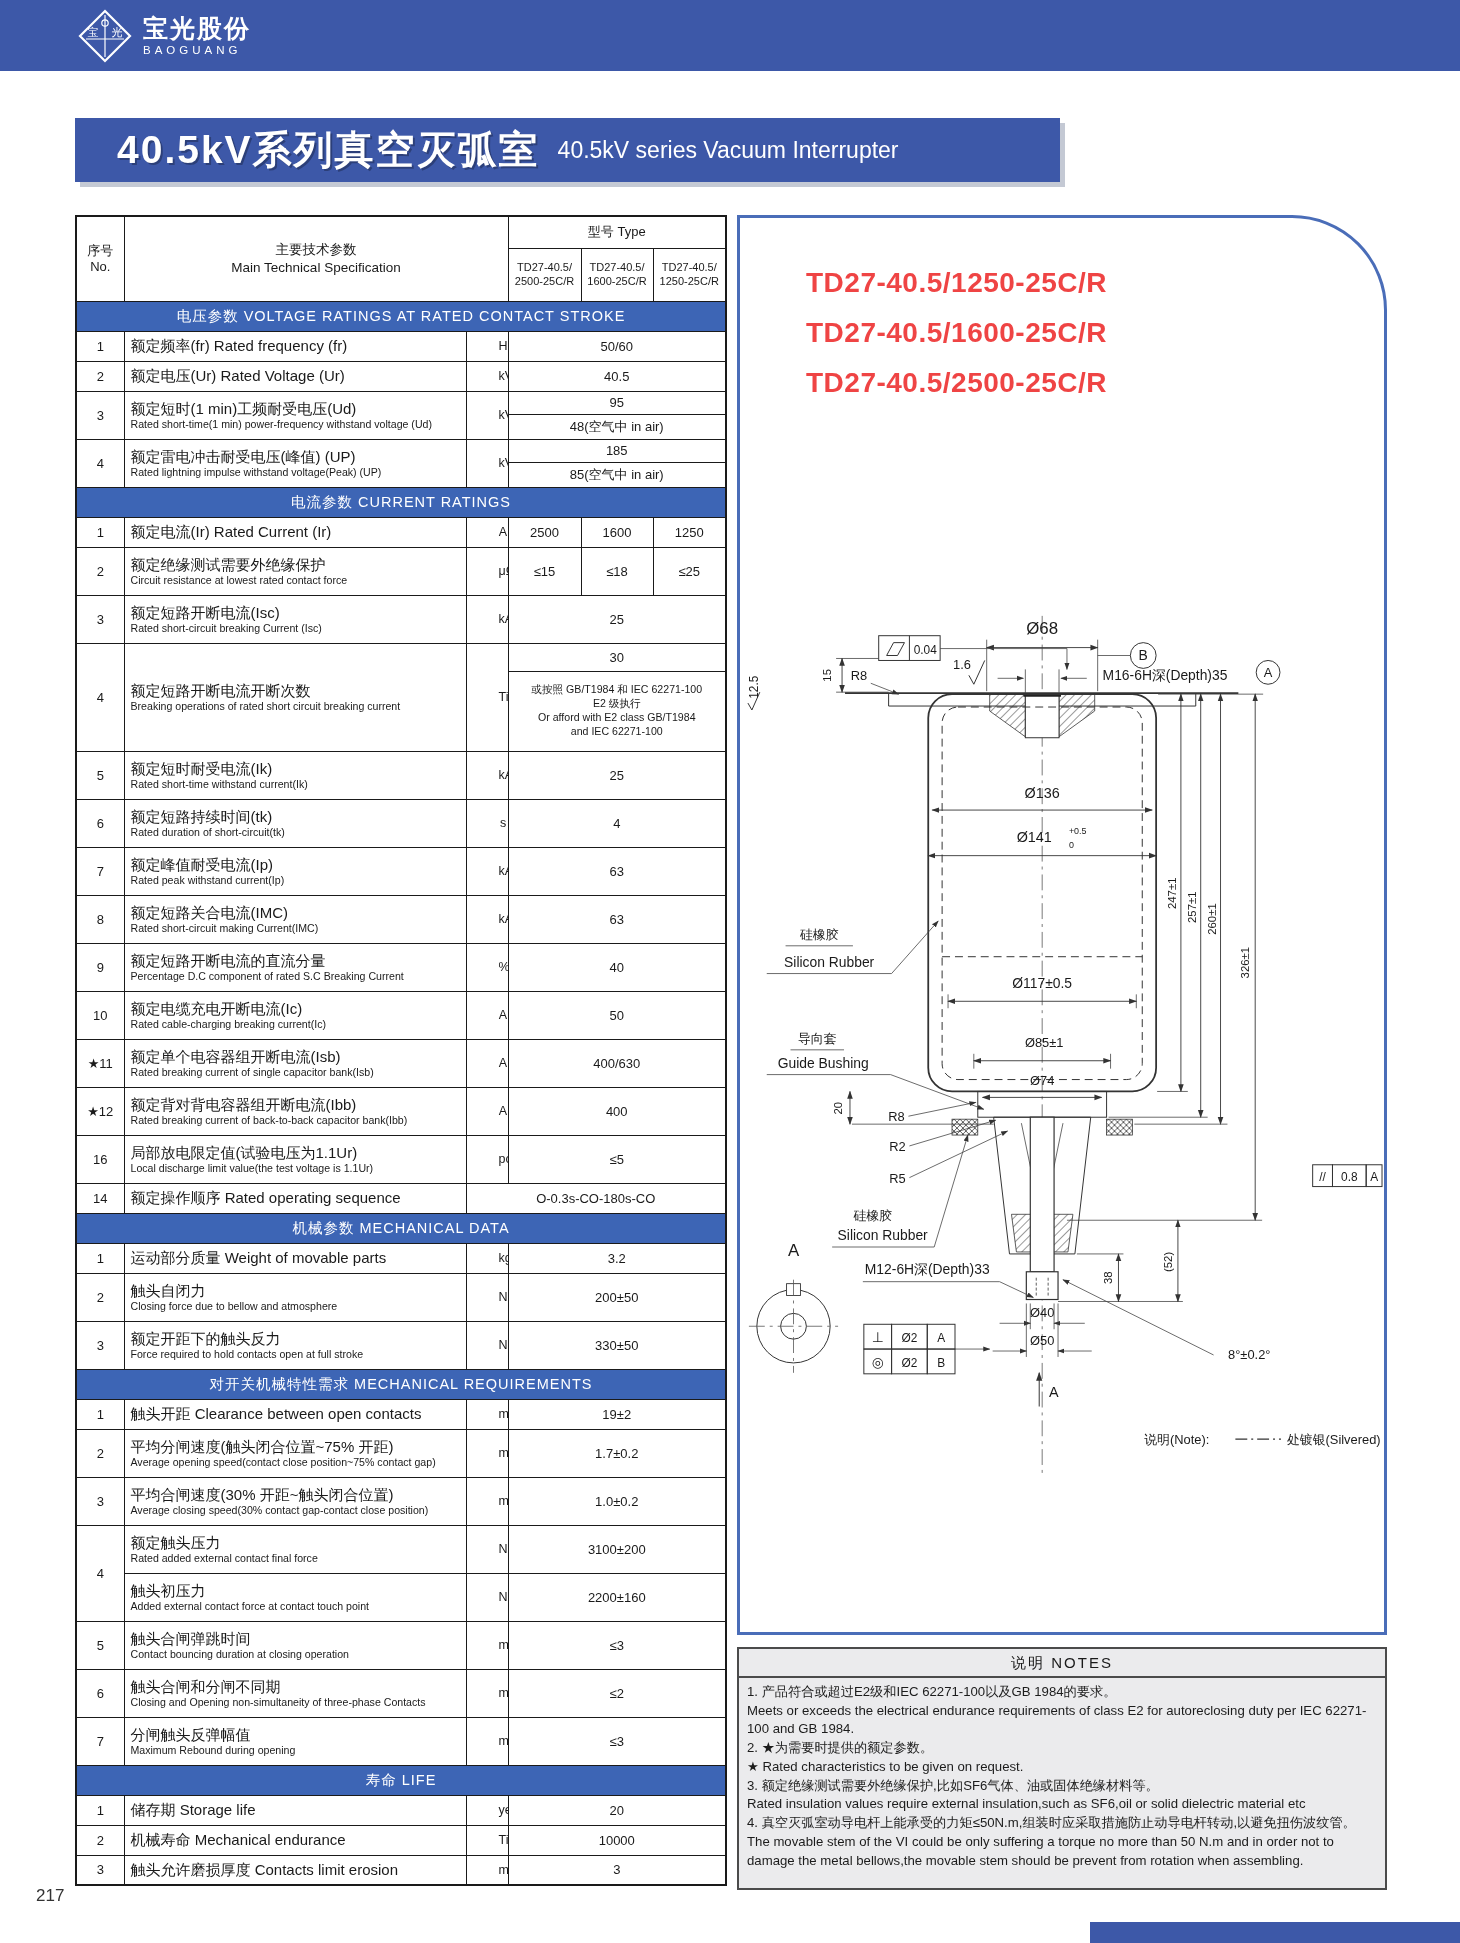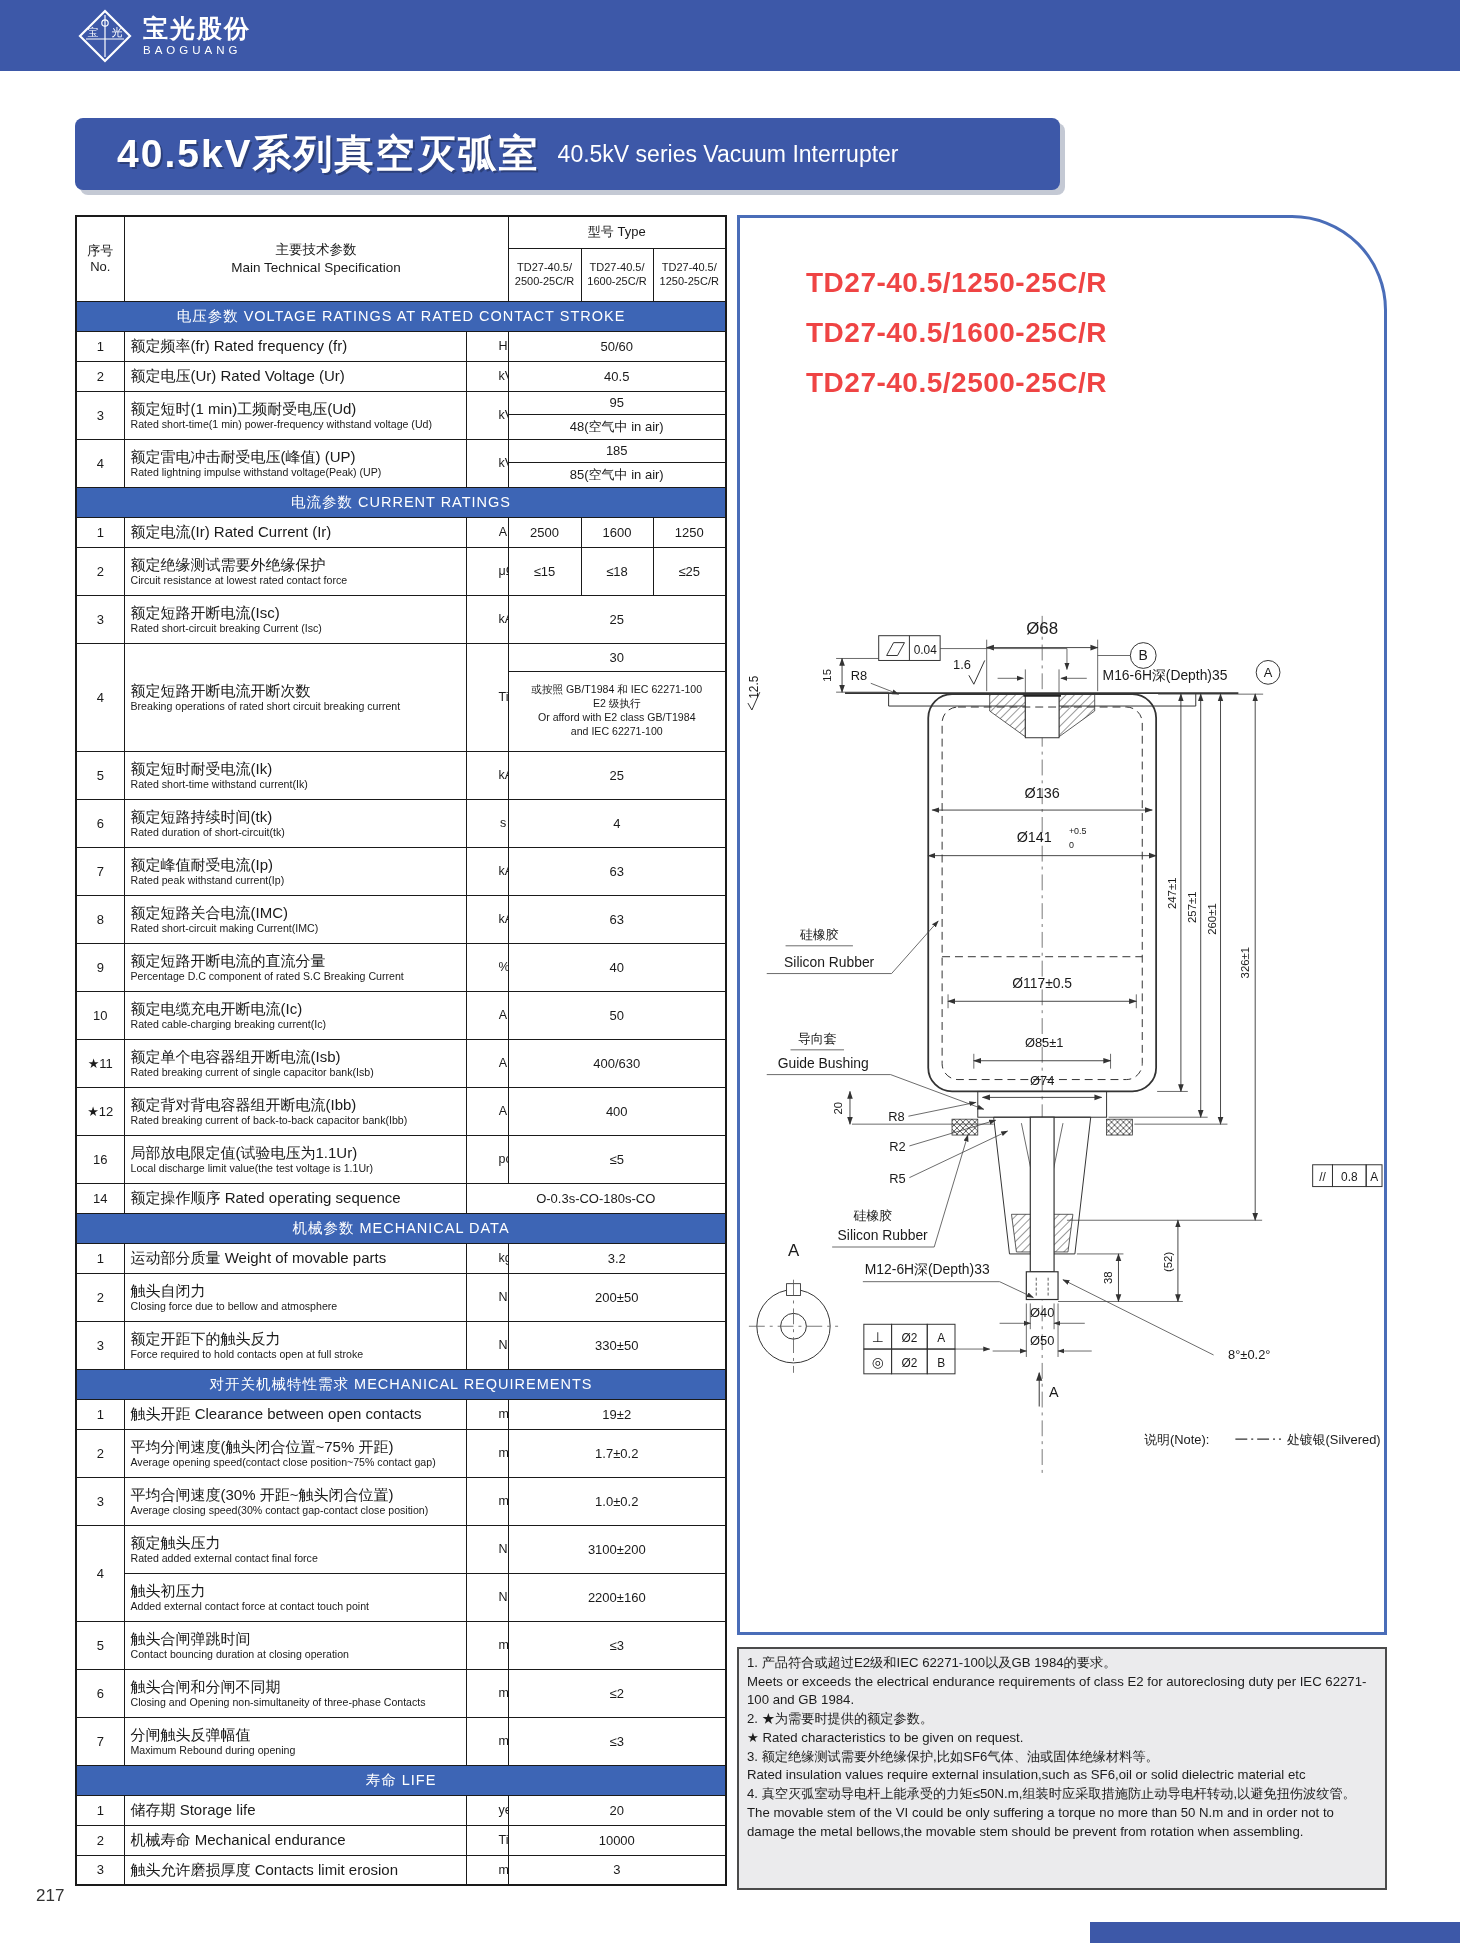--- a/index.html
+++ b/index.html
@@ -7,22 +7,22 @@
         font-family:"Liberation Sans",sans-serif;color:#1a1a1a;}
 
   
   .topbar{position:absolute;left:0;top:0;width:1460px;height:71px;background:#3d58a8;
           display:flex;align-items:center;}
   .logo{display:flex;align-items:center;gap:11px;margin-left:78px;color:#fff;}
   .logo-text .logo-cn{font-size:25px;font-weight:bold;letter-spacing:2px;line-height:1.05;}
   .logo-text .logo-en{font-size:11.5px;letter-spacing:4px;margin-top:2px;}
 
   
-  .title-banner{position:absolute;left:75px;top:118px;width:985px;height:72px;background:#3d58a8;
-                color:#fff;display:flex;align-items:center;box-shadow:5px 5px 0 rgba(125,135,160,.45);border-radius:8px;}
+  .title-banner{position:absolute;left:75px;top:118px;width:985px;height:64px;background:#3d58a8;
+                color:#fff;display:flex;align-items:center;box-shadow:5px 5px 0 rgba(125,135,160,.45);}
   .title-cn{font-size:39px;font-weight:bold;margin-left:42px;letter-spacing:2px;
             text-shadow:2px 2px 0 rgba(0,0,0,.28);white-space:nowrap;}
   .title-en{font-size:23px;margin-left:18px;white-space:nowrap;}
 
   
   table.spec{position:absolute;left:75px;top:215px;width:650px;border-collapse:collapse;
              table-layout:fixed;border:2px solid #1a1a1a;}
   .spec td{border:1px solid #1a1a1a;padding:0;vertical-align:middle;overflow:hidden;}
   .spec tr.banner{height:30px;}
   .spec tr.banner td{background:#3d65b5;color:#fff;text-align:center;font-size:14.5px;letter-spacing:1px;}
@@ -717,20 +717,21 @@
 
       <g>
         <text class="d t13" x="408" y="1234">说明(Note):</text>
         <line class="chain" x1="500" y1="1229" x2="546" y2="1229"></line>
         <text class="d t13" x="552" y="1234">处镀银(Silvered)</text>
       </g>
     </svg>
   </div>
 
   <div class="notes">
+    <div class="notes-title">说明  NOTES</div>
     <div class="notes-body">
         <div class="note-cn">1. 产品符合或超过E2级和IEC 62271-100以及GB 1984的要求。</div>
         <div class="note-en">Meets or exceeds the electrical endurance requirements of class E2 for autoreclosing duty per IEC 62271-100 and GB 1984.</div>
         <div class="note-cn">2. ★为需要时提供的额定参数。</div>
         <div class="note-en">★ Rated characteristics to be given on request.</div>
         <div class="note-cn">3. 额定绝缘测试需要外绝缘保护,比如SF6气体、油或固体绝缘材料等。</div>
         <div class="note-en">Rated insulation values require external insulation,such as SF6,oil or solid dielectric material etc</div>
         <div class="note-cn">4. 真空灭弧室动导电杆上能承受的力矩≤50N.m,组装时应采取措施防止动导电杆转动,以避免扭伤波纹管。</div>
         <div class="note-en">The movable stem of the VI could be only suffering a torque no more than 50 N.m and in order not to damage the metal bellows,the movable stem should be prevent from rotation when assembling.</div>
       </div>

